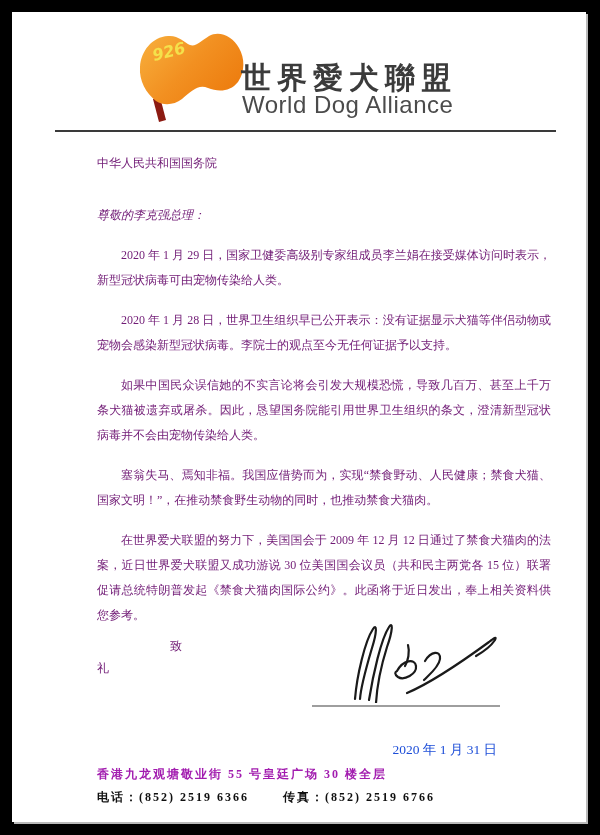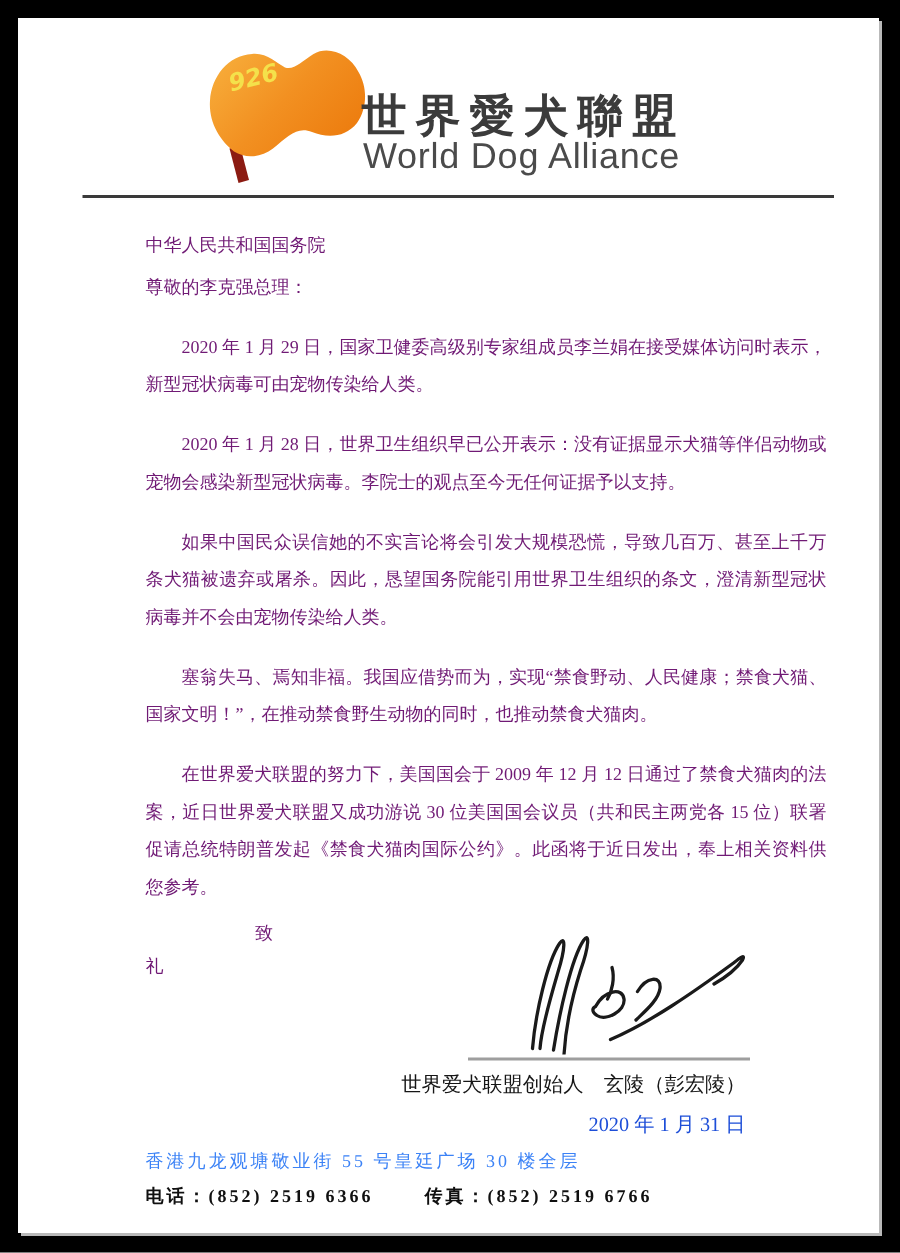--- a/index.html
+++ b/index.html
@@ -34,40 +34,40 @@
   .header-rule{
     position:absolute;left:43px;top:118px;
     width:501px;height:2px;background:#3a3a3a;
   }
   
   .letter{
     position:absolute;left:85px;top:139px;width:454px;
     font-size:12px;line-height:25px;color:#701a75;
     text-align:justify;
   }
-  .letter .salutation{margin-top:3px;}
+  .letter .salutation{margin-top:27px;font-style:italic;}
   .letter p.para{margin:15px 0 0 0;text-indent:2em;}
   .closing-zhi{margin-top:6px;padding-left:73px;}
   .closing-li{margin-top:-3px;}
   
   .sig-svg{position:absolute;left:293px;top:603px;width:202px;height:88px;}
   .sig-line{position:absolute;left:300px;top:693px;width:188px;height:2px;background:#9e9e9e;}
   .signer{
     position:absolute;top:701px;right:89px;
     font-size:13.5px;line-height:20px;color:#161616;white-space:nowrap;
   }
   .sig-date{
     position:absolute;top:728px;right:89px;
     font-size:13.5px;line-height:20px;color:#1d4ed8;white-space:nowrap;
   }
   
   .footer-addr{
     position:absolute;left:85px;top:753px;
-    font-size:12px;line-height:18px;font-weight:normal;
-    letter-spacing:2px;color:#3b82f6;white-space:nowrap;
+    font-size:12px;line-height:18px;font-weight:bold;
+    letter-spacing:2px;color:#a21caf;white-space:nowrap;
   }
   .footer-contact{
     position:absolute;left:85px;top:776px;
     font-size:12px;line-height:18px;font-weight:bold;
     letter-spacing:2px;color:#101010;white-space:nowrap;
   }
   .fax-group{margin-left:34px;text-align:right;}
 </style>
 </head>
 <body>
@@ -111,21 +111,20 @@
 
   <svg class="sig-svg" viewBox="0 0 202 88" xmlns="http://www.w3.org/2000/svg" fill="none" stroke="#1a1a1a" stroke-width="2.2" stroke-linecap="round" stroke-linejoin="round">
     <path d="M50,84 C52,60 60,26 68,14 C72,8 72,17 67,33 C62,50 56,70 55,84"></path>
     <path d="M64,85 C68,60 76,24 84,12 C88,6 88,15 82,32 C76,51 72,72 71,88"></path>
     <path d="M92,56 C98,45 110,43 111,51 C112,59 99,66 93,62 C89,59 90,57 92,56"></path>
     <path d="M103,30 C105,37 103,46 100,51"></path>
     <path d="M120,46 C126,36 136,35 135,44 C134,52 124,60 119,65"></path>
     <path d="M102,78 C128,67 158,46 184,27 C189,23 192,21 190,25 C186,31 178,37 171,41"></path>
   </svg>
   <div class="sig-line"></div>
-  <div class="signer">世界爱犬联盟创始人　玄陵（彭宏陵）</div>
   <div class="sig-date">2020 年 1 月 31 日</div>
 
   <div class="footer-addr">香港九龙观塘敬业街 55 号皇廷广场 30 楼全层</div>
   <div class="footer-contact">
     <span>电话：</span><span>(852) 2519 6366</span><span class="fax-group">传真：</span><span>(852) 2519 6766</span>
   </div>
 
 </div>
 
 </body></html>

